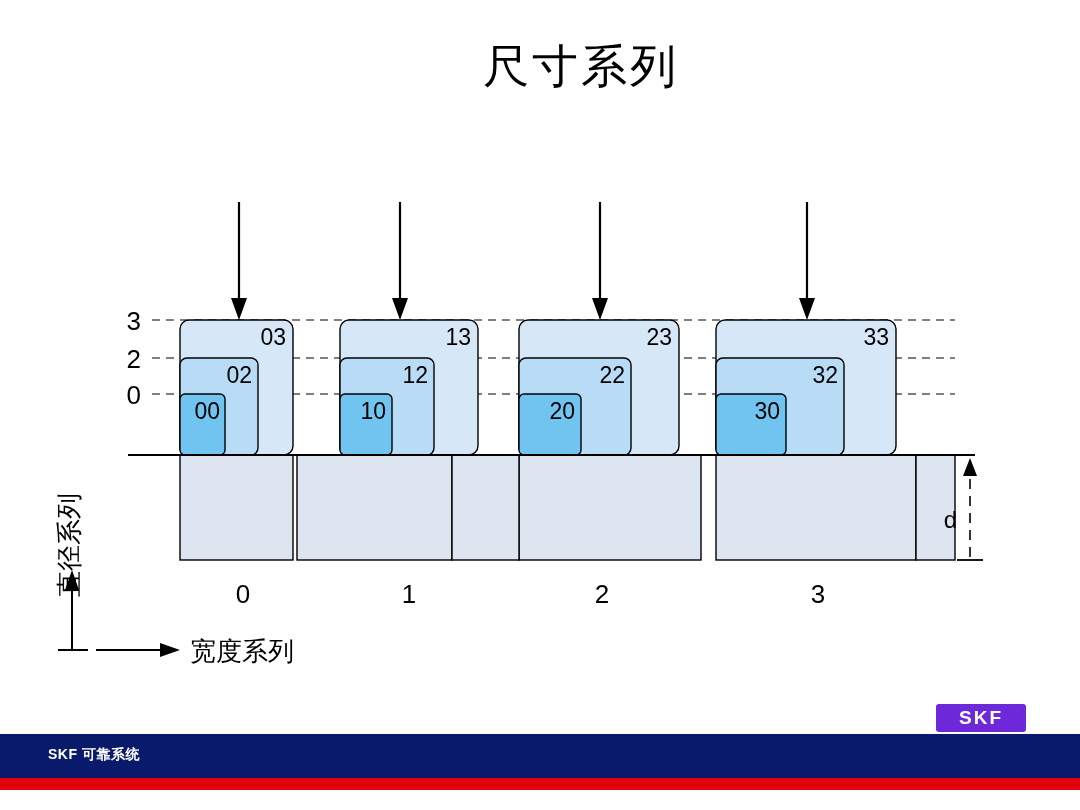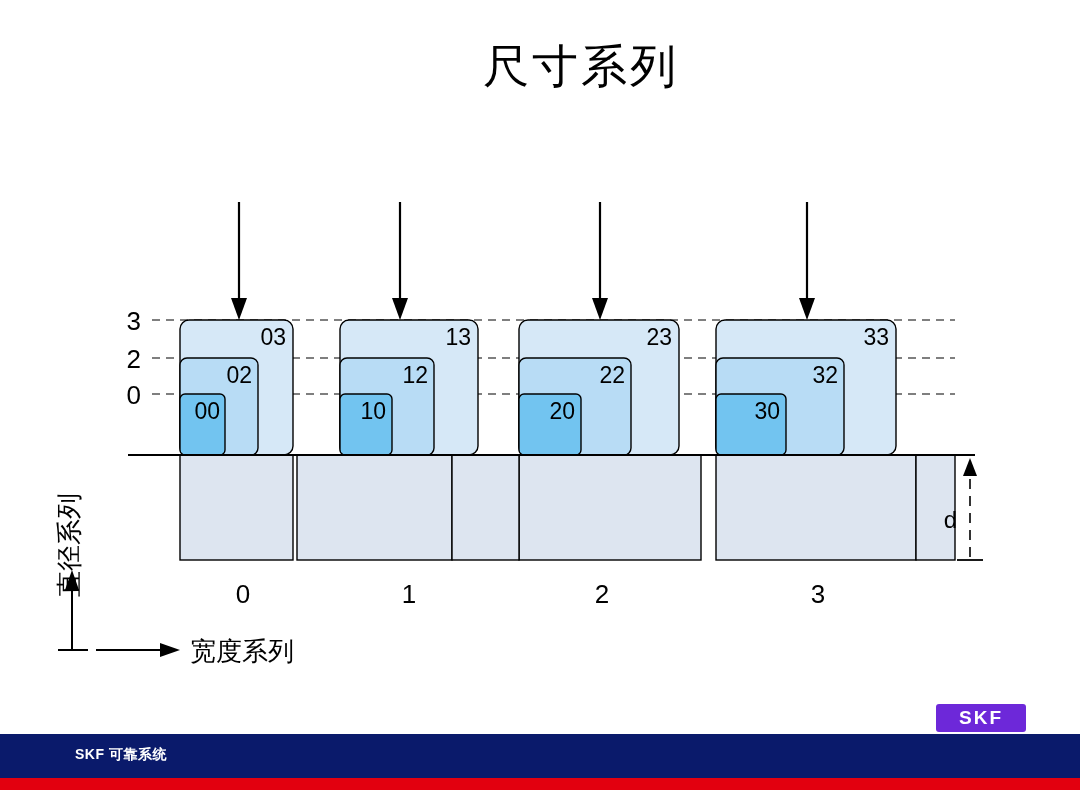--- a/index.html
+++ b/index.html
@@ -50,21 +50,20 @@
     background: #0a1a6b;
   }
   .footer-text {
     position: absolute;
     left: 48px;
     top: 746px;
     font-size: 14px;
     font-weight: bold;
     color: #ffffff;
     letter-spacing: 0.5px;
-    margin-left: 27px;
   }
   .skf-logo {
     position: absolute;
     right: 54px;
     top: 704px;
     width: 90px;
     height: 28px;
     background: #6d28d9;
     border-radius: 3px;
     color: #ffffff;

